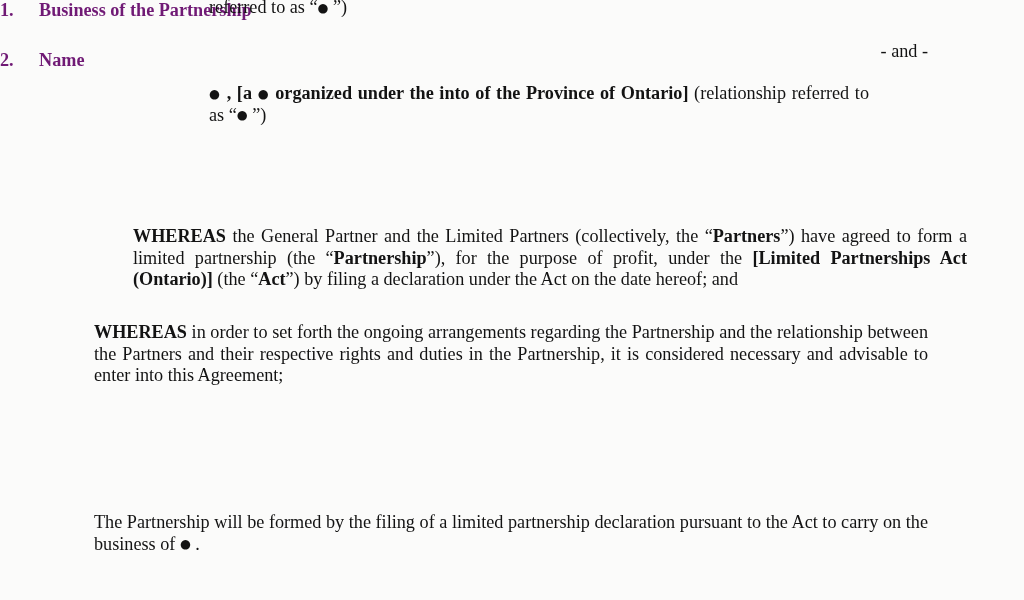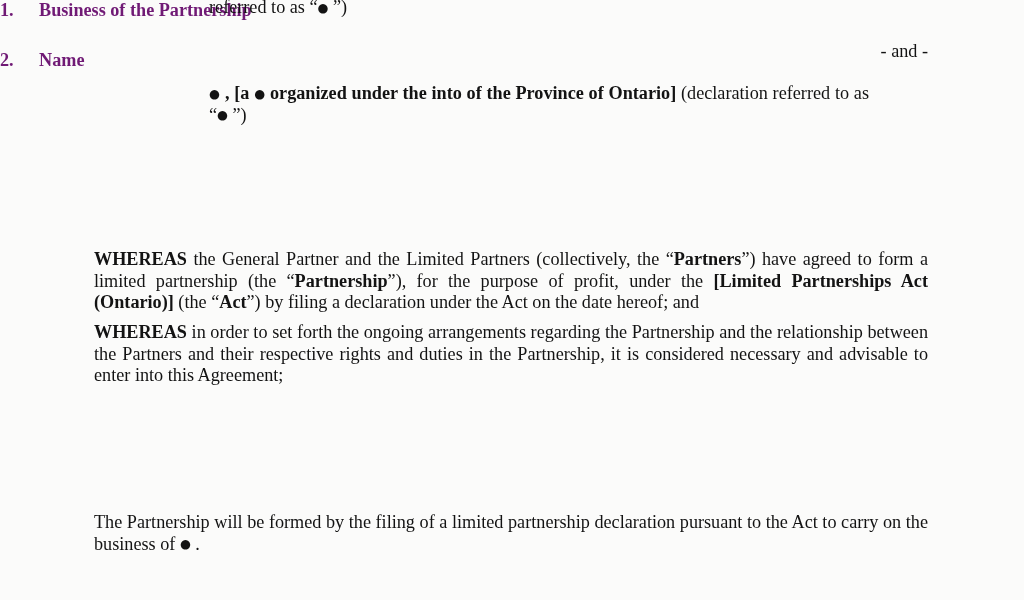--- a/index.html
+++ b/index.html
@@ -82,42 +82,42 @@
   .section-head .num {
     display: inline-block;
     width: 39px;   
   }
 
   
   #line-referred-1 { top: -3px; }
   #line-and        { top: 41px;  left: 94px; width: 834px; }
   #recital-b       { top: 83px; }
   #recital-collect { top: 171px; }
-  #whereas-1       { top: 249px; }
+  #whereas-1       { top: 226px; margin-left: 39px; }
   #whereas-2       { top: 322px; }
   #now-therefore   { top: 407px; }
   #head-1          { top: 470px; left: 94px; }
   #para-business   { top: 512px; }
   #head-2          { top: 579px; left: 94px; margin-top: 28px; }
 </style>
 </head>
 <body>
 
 <div class="page">
 
   <div class="indent-col" id="line-referred-1">
     <p class="para loose"><span>referred to as “</span><span class="dot">●</span><span> ”)</span></p>
   </div>
 
   <div class="body-col" id="line-and">
     <p class="para center">- and -</p>
   </div>
 
   <div class="indent-col" id="recital-b">
-    <p class="para"><b><span class="dot">●</span><span> , </span><span>[a </span><span class="dot">●</span><span> organized under the into of the Province of Ontario</span><span>]</span></b><span> (declaration</span>
+    <p class="para"><b><span class="dot">●</span><span> , </span><span>[a </span><span class="dot">●</span><span> organized under the into of the Province of Ontario</span><span>]</span></b><span> (relationship</span>
       <span>referred to as “</span><span class="dot">●</span><span> ”)</span></p>
   </div>
 
 
   <div class="body-col" id="whereas-1">
     <p class="para"><b>WHEREAS</b><span><span> the General Partner and the Limited Partners (collectively, the “</span><b>Partners</b><span>”) have agreed to form a limited partnership (the “</span><b>Partnership</b><span>”), for the purpose of profit, under the </span><b>[Limited Partnerships Act (Ontario)]</b><span> (the “</span><b>Act</b><span>”) by filing a declaration under the Act on the date hereof; and</span></span></p>
   </div>
 
   <div class="body-col" id="whereas-2">
     <p class="para"><b>WHEREAS</b><span><span> in order to set forth the ongoing arrangements regarding the Partnership and the relationship between the Partners and their respective rights and duties in the Partnership, it is considered necessary and advisable to enter into this Agreement;</span></span></p>

